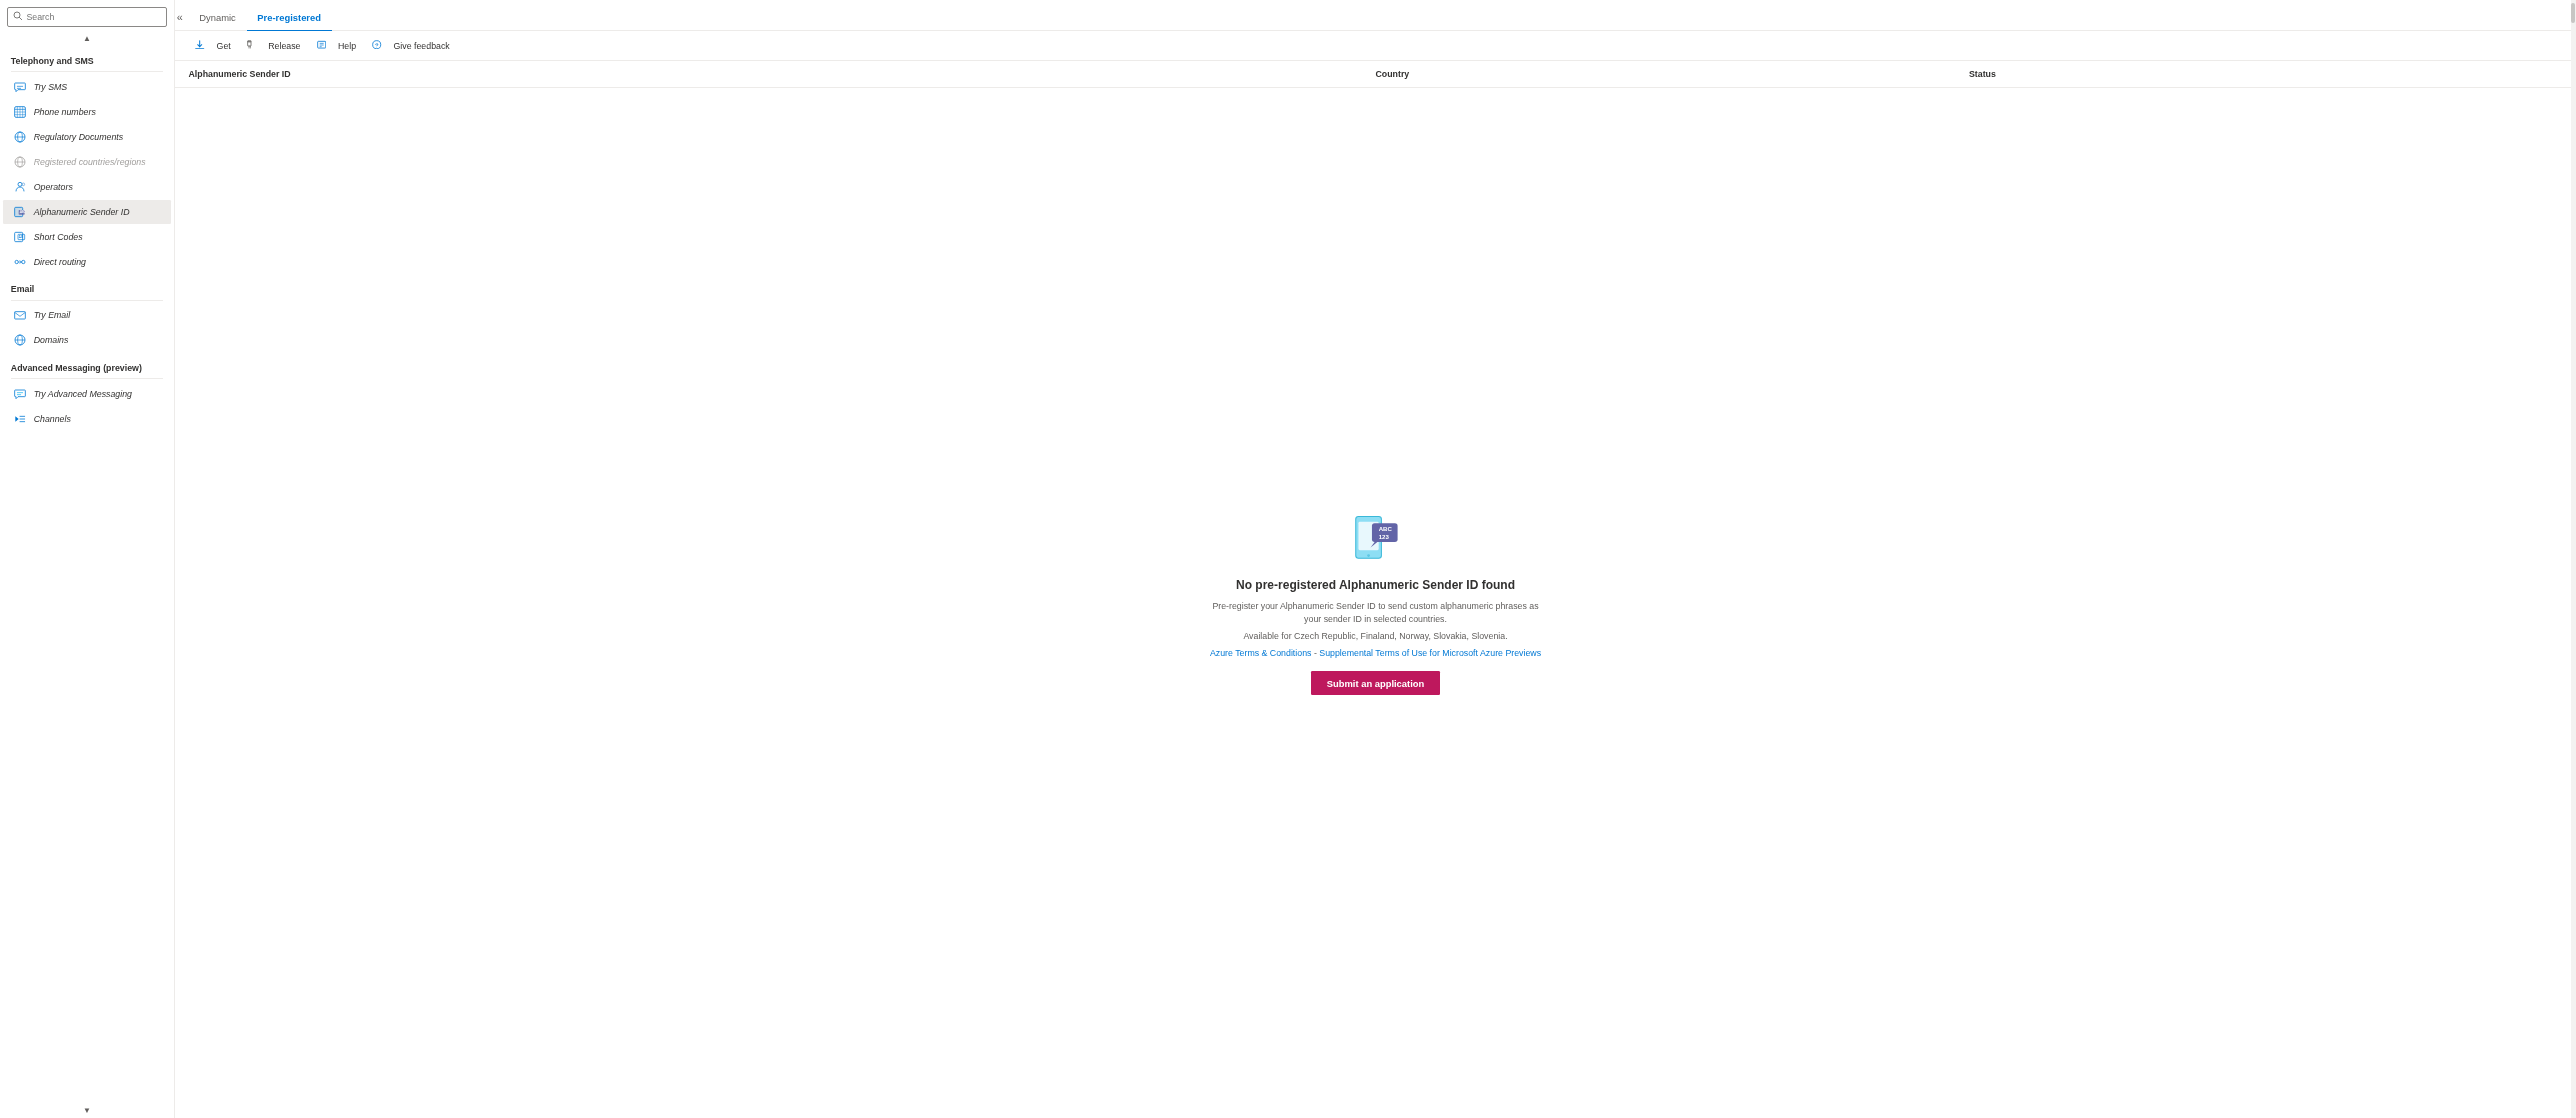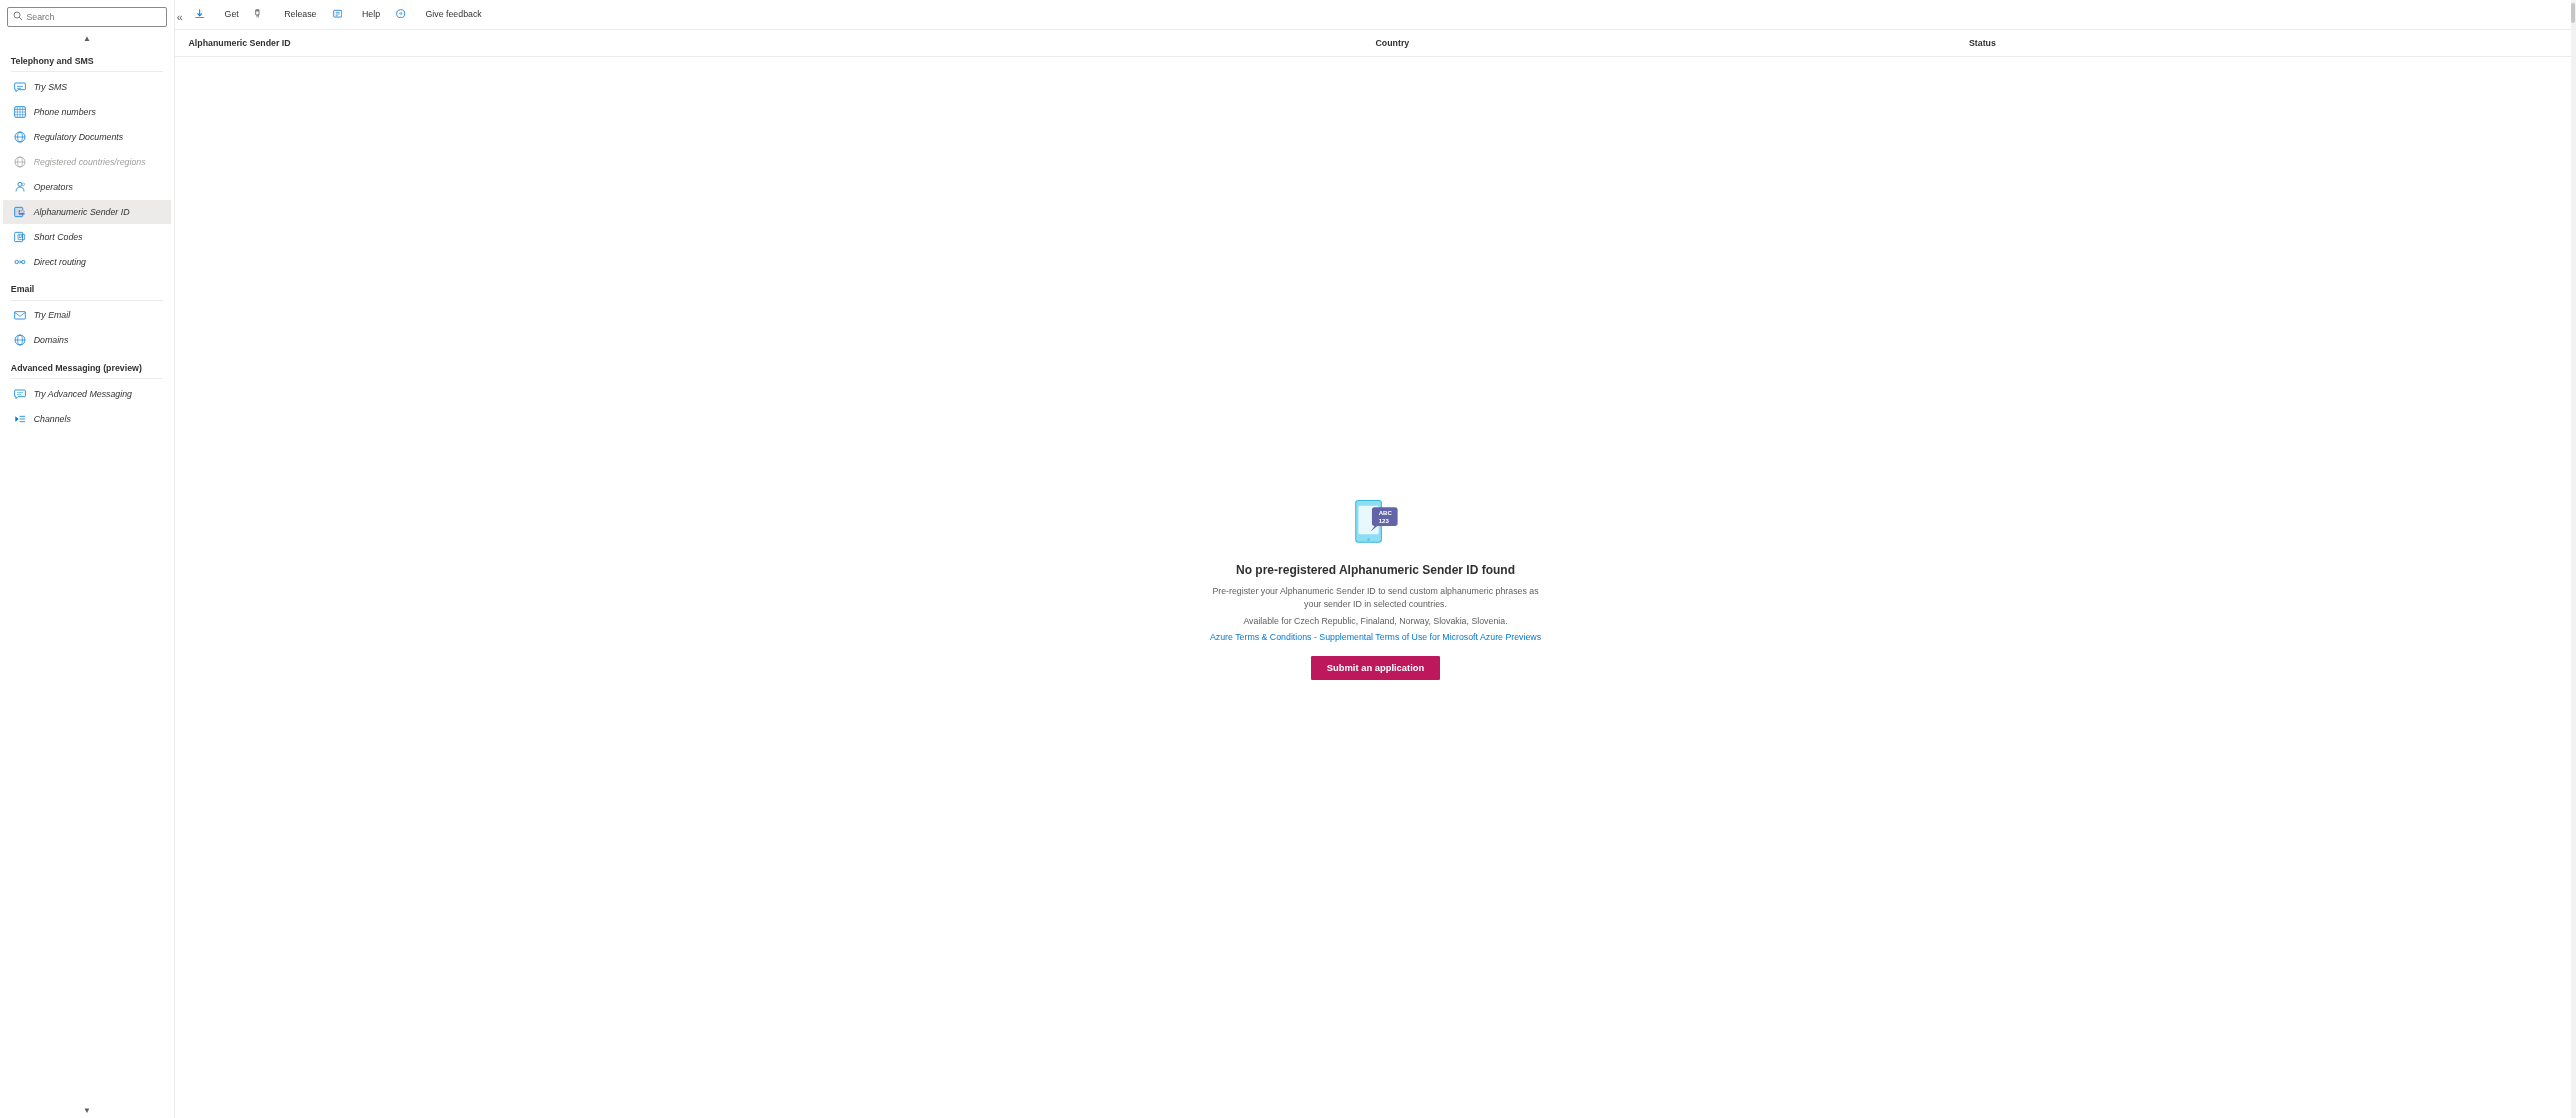--- a/index.html
+++ b/index.html
@@ -135,21 +135,21 @@
     .toolbar {
       display: flex;
       align-items: center;
       padding: 5.4px 13.5px;
       gap: 2.7px;
       border-bottom: 0.7px solid #edebe9;
     }
     .toolbar-btn {
       display: flex;
       align-items: center;
-      gap: 20px;
+      gap: 12px;
       padding: 3.4px 6.7px;
       background: none;
       border: none;
       cursor: pointer;
       font-size: 8.8px;
       color: #323130;
       border-radius: 1.3px;
     }
     .toolbar-btn .btn-icon { font-size: 9.4px; color: #0078d4; }
 
@@ -400,20 +400,24 @@
 
   </div>
 
   <div class="scroll-arrow">▼</div>
 </div>
 
 <button class="collapse-btn">«</button>
 
 <div class="main-content">
 
+  <div class="tabs-bar">
+    <div class="tab">Dynamic</div>
+    <div class="tab active">Pre-registered</div>
+  </div>
 
   <div class="toolbar">
     <button class="toolbar-btn">
       <span class="btn-icon">
         <svg width="9.4" height="9.4" viewBox="0 0 14 14" fill="none">
           <line x1="7" y1="1" x2="7" y2="10" stroke="#0078d4" stroke-width="1.5" stroke-linecap="round"></line>
           <line x1="1" y1="13" x2="13" y2="13" stroke="#0078d4" stroke-width="1.5" stroke-linecap="round"></line>
           <path d="M4 7l3 3 3-3" stroke="#0078d4" stroke-width="1.5" stroke-linecap="round" stroke-linejoin="round"></path>
         </svg>
       </span>

